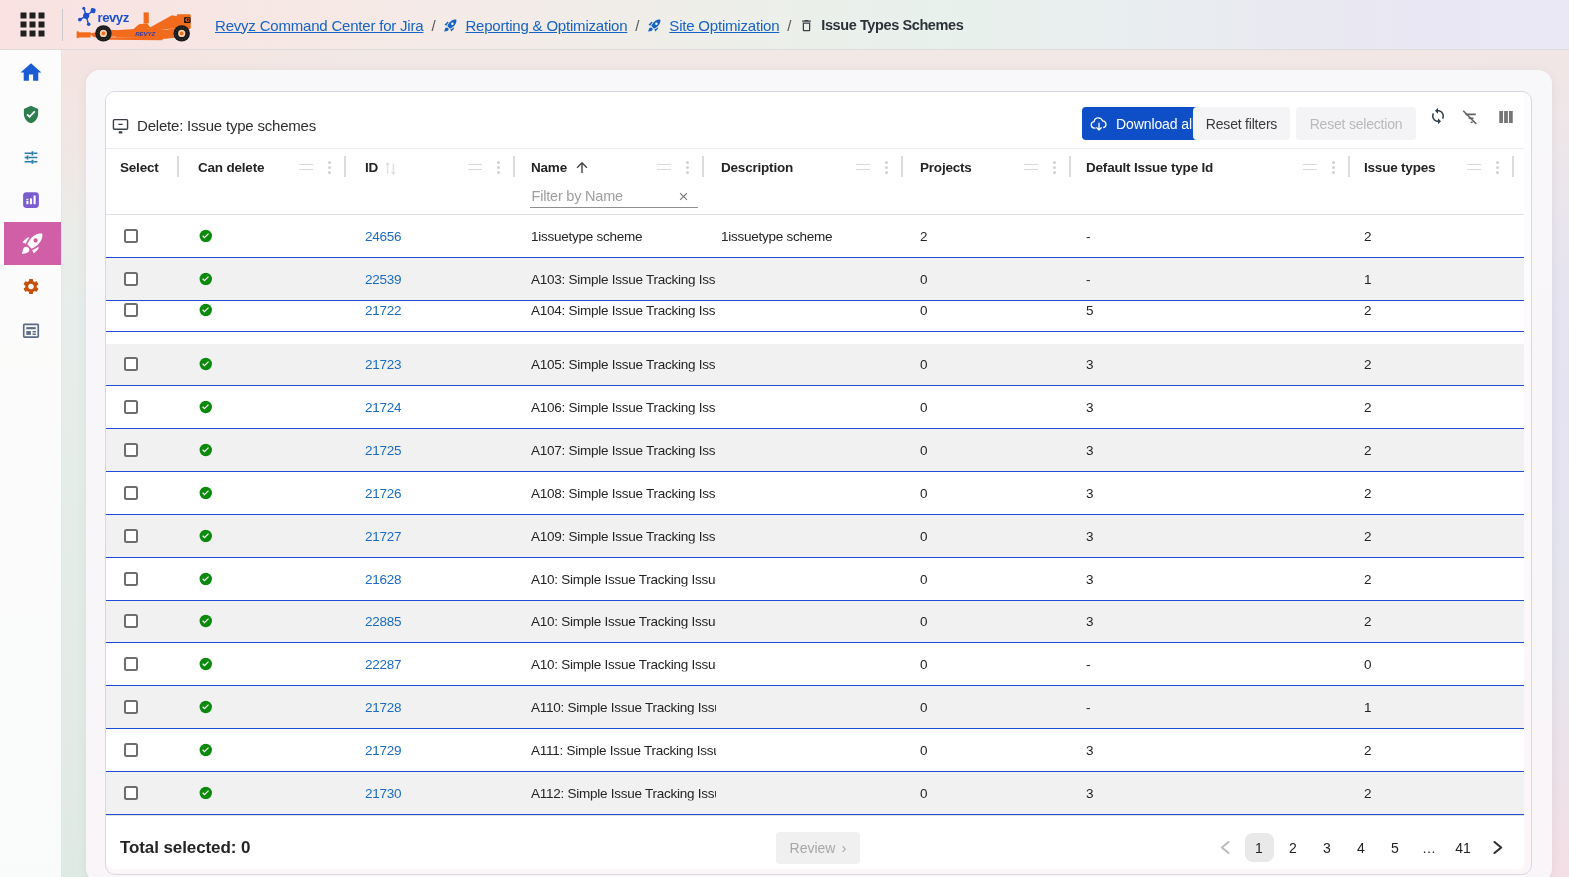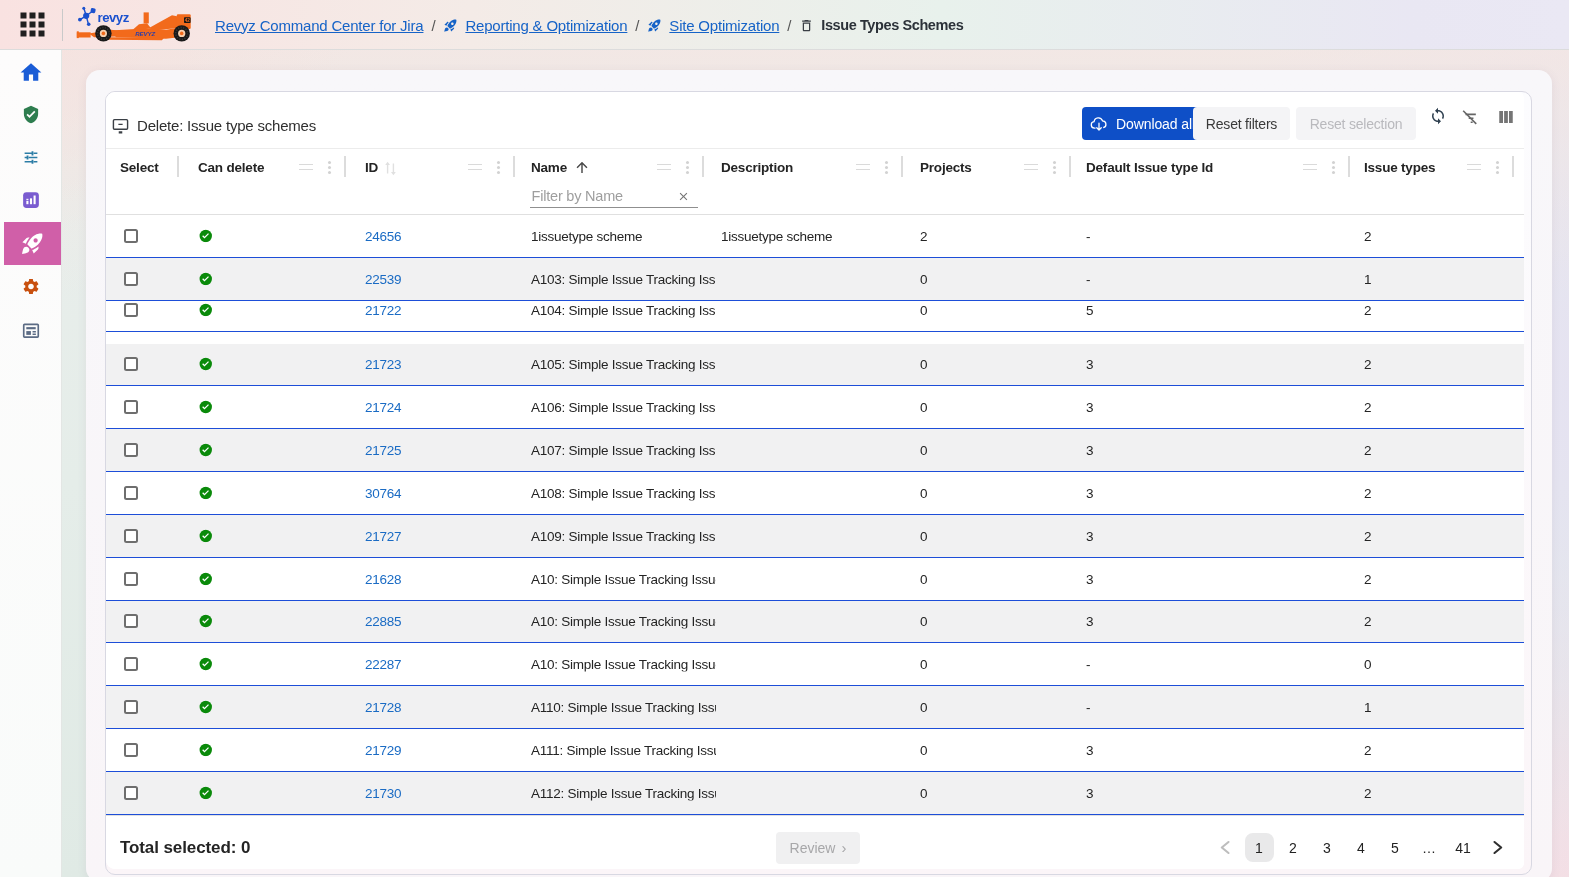--- a/index.html
+++ b/index.html
@@ -311,21 +311,21 @@
 <div class="pj">0</div>
 <div class="df">3</div>
 <div class="it">2</div>
 </div>
         <div class="trow even" style="top:380.04px">
 <span class="cb"></span>
 <svg class="gchk" width="13.5" height="13.5" viewBox="0 0 24 24">
             <circle cx="12" cy="12" r="11" fill="#0a8a0a"></circle>
             <path d="M9.8 16.4 5.7 12.3l1.6-1.6 2.5 2.5 6.3-6.3 1.6 1.6z" fill="#fff"></path>
           </svg>
-<a class="idlink">30764</a>
+<a class="idlink">21726</a>
 <div class="nm">A108: Simple Issue Tracking Issue Type Scheme</div>
 <div class="dsc"></div>
 <div class="pj">0</div>
 <div class="df">3</div>
 <div class="it">2</div>
 </div>
         <div class="trow odd" style="top:422.88px">
 <span class="cb"></span>
 <svg class="gchk" width="13.5" height="13.5" viewBox="0 0 24 24">
             <circle cx="12" cy="12" r="11" fill="#0a8a0a"></circle>

